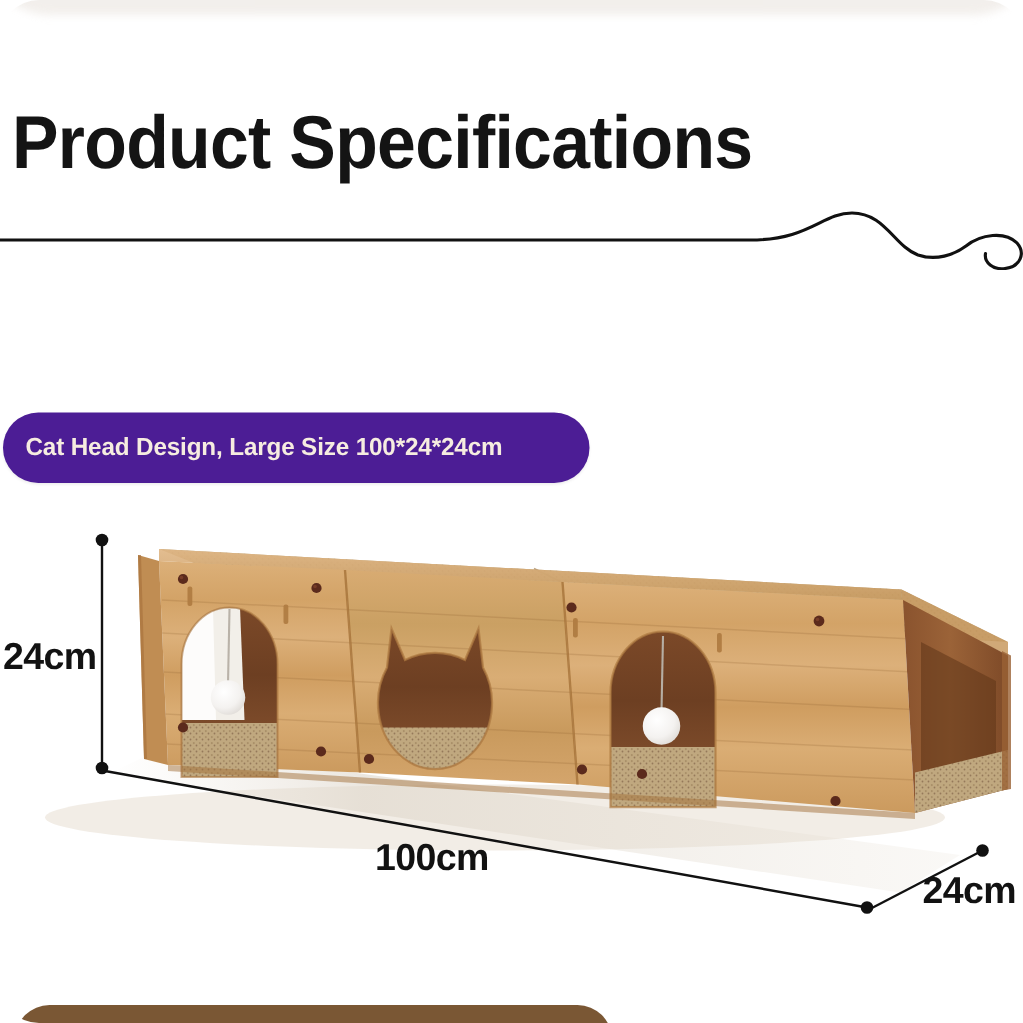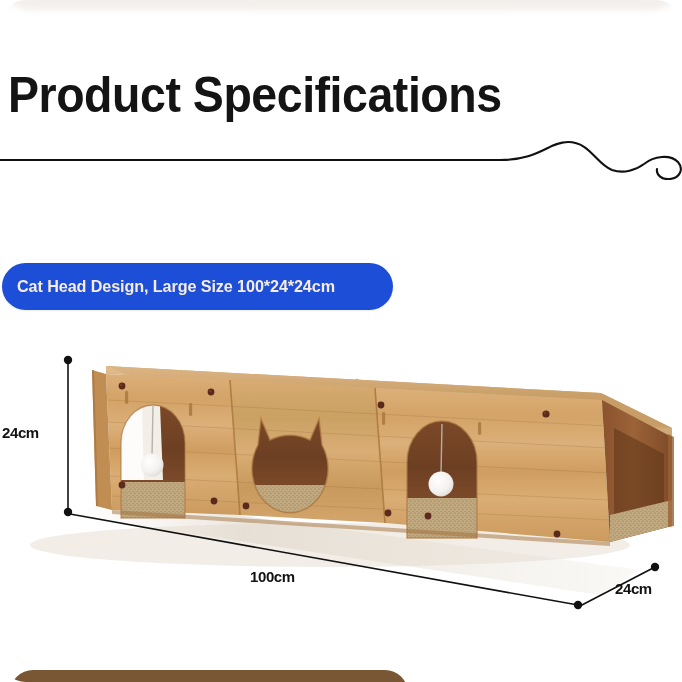--- a/index.html
+++ b/index.html
@@ -51,24 +51,24 @@
     left: 0px;
     top: 140px;
     width: 682px;
     height: 40px;
   }
 
   
   .badge {
     position: absolute;
     left: 2px;
-    top: 263px;
+    top: 275px;
     width: 391px;
     height: 47px;
-    background: #1d4ed8;
+    background: #4c1d95;
     border-radius: 24px;
     display: flex;
     align-items: center;
     box-shadow: 0 1px 2px rgba(0,0,0,0.08);
   }
   .badge-text {
     color: #f6ece0;
     font-size: 16.5px;
     font-weight: 700;
     letter-spacing: -0.1px;
@@ -104,33 +104,32 @@
     position: absolute;
     left: 0; top: 0;
     width: 682px;
     height: 300px;
     pointer-events: none;
   }
   .dim-label {
     position: absolute;
     color: #121212;
     font-weight: 700;
-    font-size: 15px;
+    font-size: 25px;
     letter-spacing: -0.4px;
     white-space: nowrap;
     font-family: "Liberation Sans Narrow", "Liberation Sans", sans-serif;
   }
   .dim-h {  
     left: 2px;
     top: 94px;
   }
   .dim-w {  
     left: 250px;
     top: 228px;
-    margin-top: 10px;
   }
   .dim-d {  
     left: 615px;
     top: 250px;
   }
 </style>
 </head>
 <body>
 
 <div id="page">

